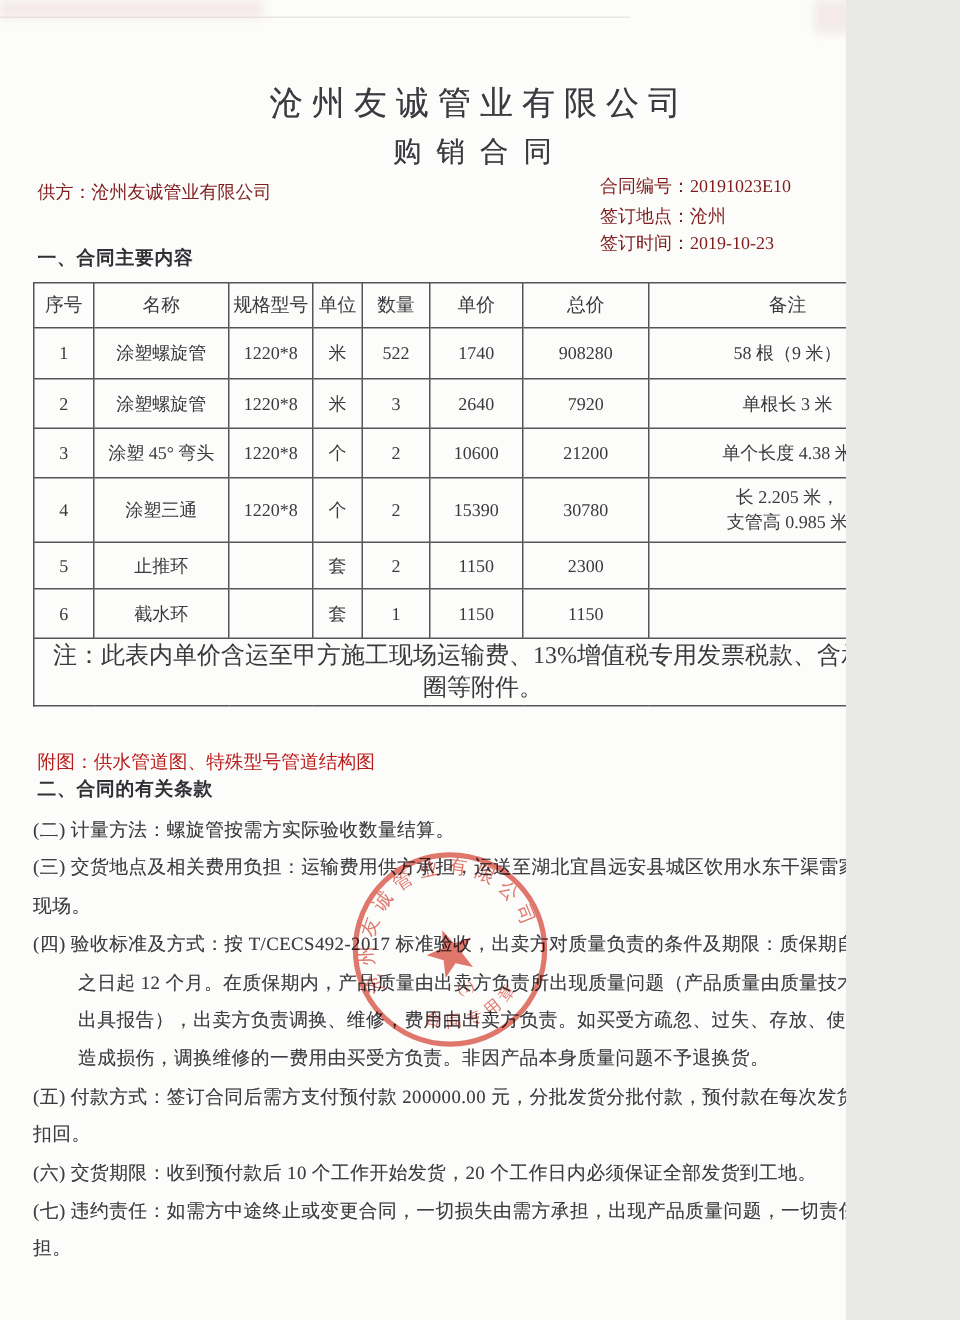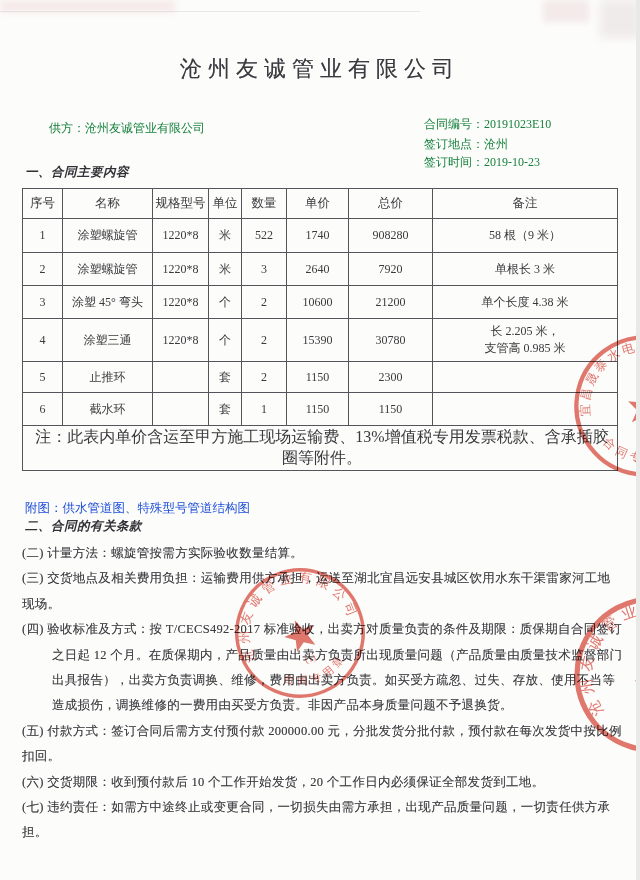--- a/index.html
+++ b/index.html
@@ -1,46 +1,46 @@
 <!DOCTYPE html>
 <html><head>
 <meta charset="utf-8">
 <style>
   html,body{margin:0;padding:0;}
   body{width:640px;height:880px;overflow:hidden;background:#e9e9e7;}
-  .page{position:relative;width:636px;height:880px;background:#fcfcfa;overflow:hidden;
+  .page{position:relative;width:564px;height:880px;background:#fcfcfa;overflow:hidden;
         font-family:"Liberation Serif","DejaVu Serif",serif;color:#37373c;}
   .abs{position:absolute;}
   
   .company-title{top:54px;left:0;width:640px;text-align:center;font-size:22px;
                  letter-spacing:6px;color:#3a3a40;text-shadow:0 0 .4px rgba(70,70,75,.55);}
   .doc-title{top:88px;left:0;width:640px;text-align:center;font-size:19px;
              letter-spacing:10px;color:#3a3a40;text-shadow:0 0 .4px rgba(70,70,75,.55);}
-  .meta{font-size:12px;color:#15803d;margin-left:24px;}
+  .meta{font-size:12px;color:#7f1d1d;}
   .m-supplier{top:120px;left:25px;}
   .m-buyer{top:151px;left:25px;}
   .m-no{top:116px;left:400px;}
   .m-place{top:136px;left:400px;}
   .m-date{top:154px;left:400px;text-align:center;}
-  .section-title{font-size:12.5px;color:#303036;letter-spacing:.5px;font-weight:bold;font-style:italic;}
+  .section-title{font-size:12.5px;color:#303036;letter-spacing:.5px;font-weight:bold;}
   .s1{top:164px;left:25px;}
   .s2{top:518px;left:25px;}
   
   .tbl-wrap{top:188px;left:22px;width:595px;}
   table{border-collapse:collapse;table-layout:fixed;width:595px;font-size:12px;color:#3a3a3e;}
   td,th{border:1px solid #54545a;text-align:center;vertical-align:middle;
         font-weight:normal;padding:1px 2px;overflow:hidden;}
   th{font-size:12.5px;}
   thead tr{height:30px;}
   .total-row{height:31px;}
   .note-row{height:38px;}
   .note-cell{text-align:center;padding-left:6px;font-size:16px;}
   .remark{white-space:pre-line;line-height:1.4;}
   
-  .attachment{top:500px;left:25px;font-size:12.5px;color:#1d4ed8;}
+  .attachment{top:500px;left:25px;font-size:12.5px;color:#b91c1c;}
   .clauses{top:541px;left:22px;width:601px;font-size:12.5px;line-height:25.4px;
            color:#3c3c42;letter-spacing:.3px;text-shadow:0 0 .3px rgba(70,70,75,.45);}
   .clauses p{margin:0;}
   .clauses p.hang{padding-left:30px;text-indent:-30px;}
   
   .seal{position:absolute;mix-blend-mode:multiply;opacity:.74;pointer-events:none;}
   .seal-a{left:570px;top:331px;width:150px;height:150px;}
   .seal-b{left:231px;top:564px;width:138px;height:138px;transform:rotate(-22deg);}
   .seal-c{left:570px;top:592px;width:165px;height:165px;transform:rotate(-28deg);}
   
@@ -56,20 +56,21 @@
 
 <div class="page">
 
   <div class="smudge sm1"></div>
   <div class="smudge sm2"></div>
   <div class="smudge sm3"></div>
   <div class="smudge topline"></div>
   <div class="smudge edgeline"></div>
 
   <div class="abs company-title">沧州友诚管业有限公司</div>
+  <div class="abs doc-title">购销合同</div>
 
   <div class="abs meta m-supplier"><span>供方：</span><span>沧州友诚管业有限公司</span></div>
   <div class="abs meta m-no"><span>合同编号：</span><span>20191023E10</span></div>
   <div class="abs meta m-place"><span>签订地点：</span><span>沧州</span></div>
   <div class="abs meta m-date"><span>签订时间：</span><span>2019-10-23</span></div>
 
   <div class="abs section-title s1">一、合同主要内容</div>
 
   <div class="abs tbl-wrap">
     <table>

